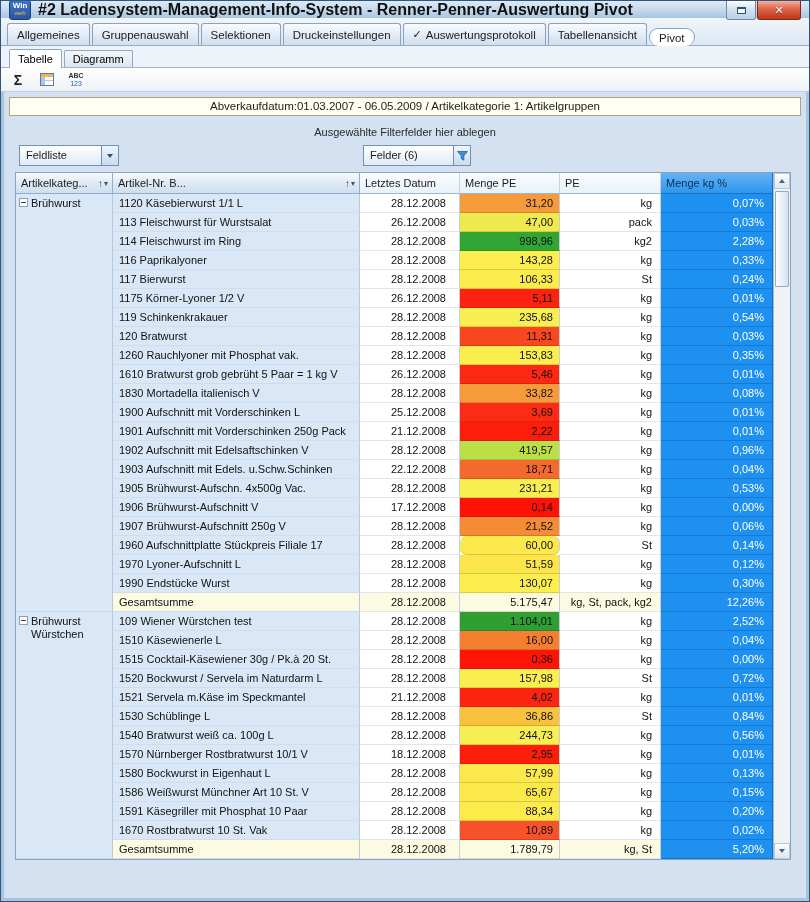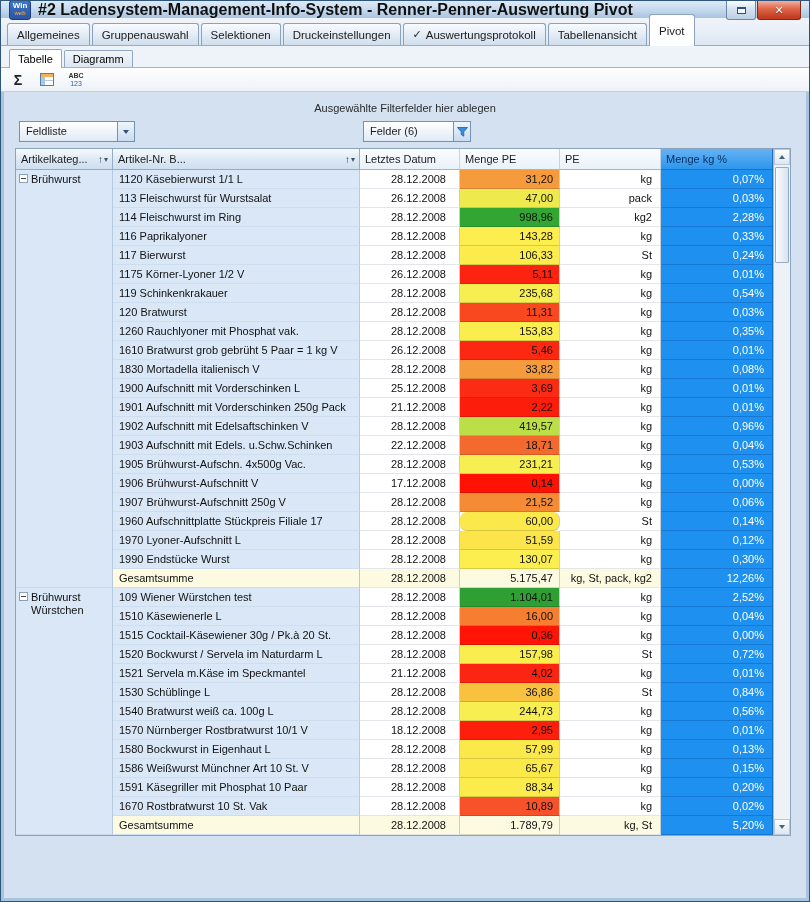--- a/index.html
+++ b/index.html
@@ -26,21 +26,21 @@
                border-top: none; border-radius: 0 0 3px 3px; color: #fff; font-size: 11px; font-weight: bold;
                text-shadow: 0 1px 1px #7e2a16; }
 
   
   .tabbar { display: flex; align-items: flex-end; height: 28px; padding: 4px 4px 0 6px;
             background: linear-gradient(#f1f5fa, #dce7f2); border-bottom: 1px solid #95adc6; }
   .tab { height: 22px; padding: 0 9px; font-size: 11.5px; color: #1c1c1c;
          background: linear-gradient(#f9fbfd, #dfe9f4 60%, #d0deed);
          border: 1px solid #8aa2bd; border-bottom: none; border-radius: 3px 3px 0 0;
          margin-right: 2px; display: flex; align-items: center; gap: 4px; white-space: nowrap; }
-  .tab.active { background: #fff; height: 32px; margin-bottom: -1px; }
+  .tab.active { background: #fff; height: 18px; margin-bottom: -1px; border-radius: 9px; }
   .chk { color: #1c1c1c; font-weight: bold; font-size: 11px; }
 
   
   .subtabbar { display: flex; align-items: flex-end; height: 22px; padding: 3px 4px 0 8px;
                background: #eef3f9; border-bottom: 1px solid #9fb4cb; }
   .subtab { height: 17px; padding: 0 8px; font-size: 11px; display: flex; align-items: center;
             background: linear-gradient(#f2f6fa, #dde6f0); border: 1px solid #90a8c2; border-bottom: none;
             border-radius: 2px 2px 0 0; margin-right: 2px; }
   .subtab.active { background: #fff; height: 19px; margin-bottom: -1px; }
 
@@ -56,21 +56,21 @@
   
   .infobar { margin: 5px 8px 0; height: 19px; line-height: 17px; border: 1px solid #b3a27c;
              background: #fffef2; text-align: center; font-size: 11.5px; color: #1c1c1c; }
 
   .filter-hint { margin-top: 10px; text-align: center; font-size: 11px; color: #2a2a2a; }
 
   
   .controls-row { position: relative; height: 21px; margin: 7px 10px 0 14px; }
   .combo { position: absolute; top: 0; height: 21px; display: flex; align-items: stretch;
            border: 1px solid #7391b2; background: linear-gradient(#ffffff, #dfeaf6); font-size: 11px; }
-  .combo-fieldlist { left: 4px; width: 116px; }
+  .combo-fieldlist { left: 4px; width: 100px; }
   .combo-fields { left: 348px; width: 108px; }
   .combo-txt { flex: 1; padding: 0 6px; line-height: 19px; color: #1c1c1c; white-space: nowrap; overflow: hidden; }
   .combo-dd { width: 17px; border-left: 1px solid #7391b2;
               background: linear-gradient(#eef5fc, #c9dcf0); display: flex; align-items: center; justify-content: center; }
   .tri-down { width: 0; height: 0; border-left: 3.5px solid transparent; border-right: 3.5px solid transparent;
               border-top: 4px solid #2f5276; }
 
   
   .grid { display: flex; margin: 6px 10px 0 14px; border: 1px solid #8aa4c0; width: 776px; background: #fff; }
   .grid-main { width: 757px; }
@@ -190,20 +190,21 @@
       </svg>
     </div>
     <div class="tool">
       <span class="abc-stack">
         <span class="abc-top">ABC</span>
         <span class="abc-bottom">123</span>
       </span>
     </div>
   </div>
 
+  <div class="infobar">Abverkaufdatum:01.03.2007 - 06.05.2009 / Artikelkategorie 1: Artikelgruppen</div>
 
   <div class="filter-hint">Ausgewählte Filterfelder hier ablegen</div>
 
   <div class="controls-row">
     <div class="combo combo-fieldlist">
       <span class="combo-txt">Feldliste</span>
       <span class="combo-dd">
           <span class="tri-down"></span>
         </span>
     </div>

